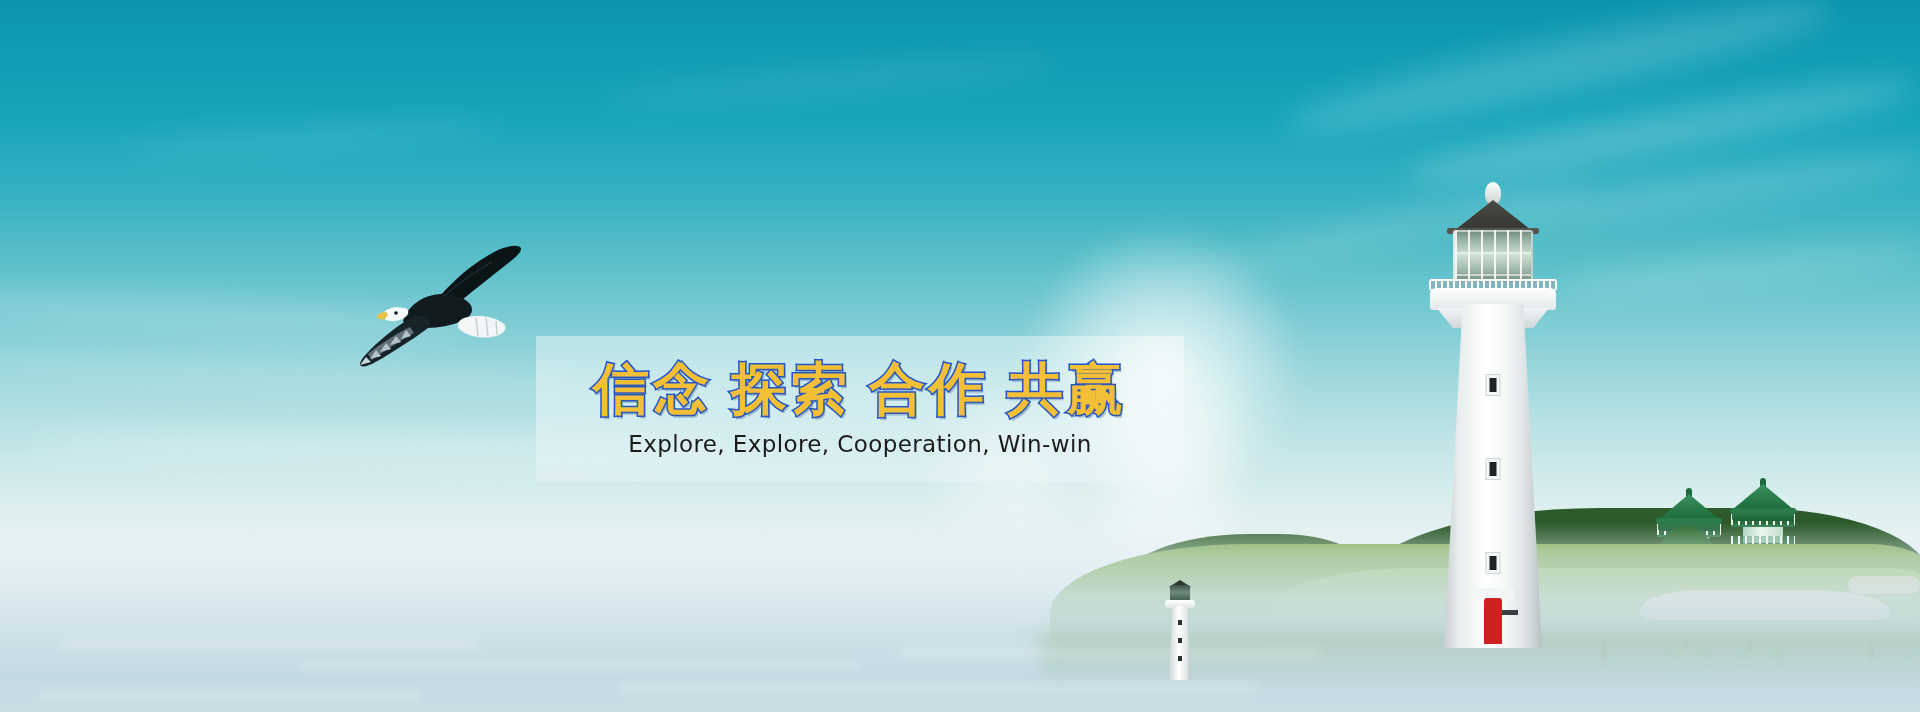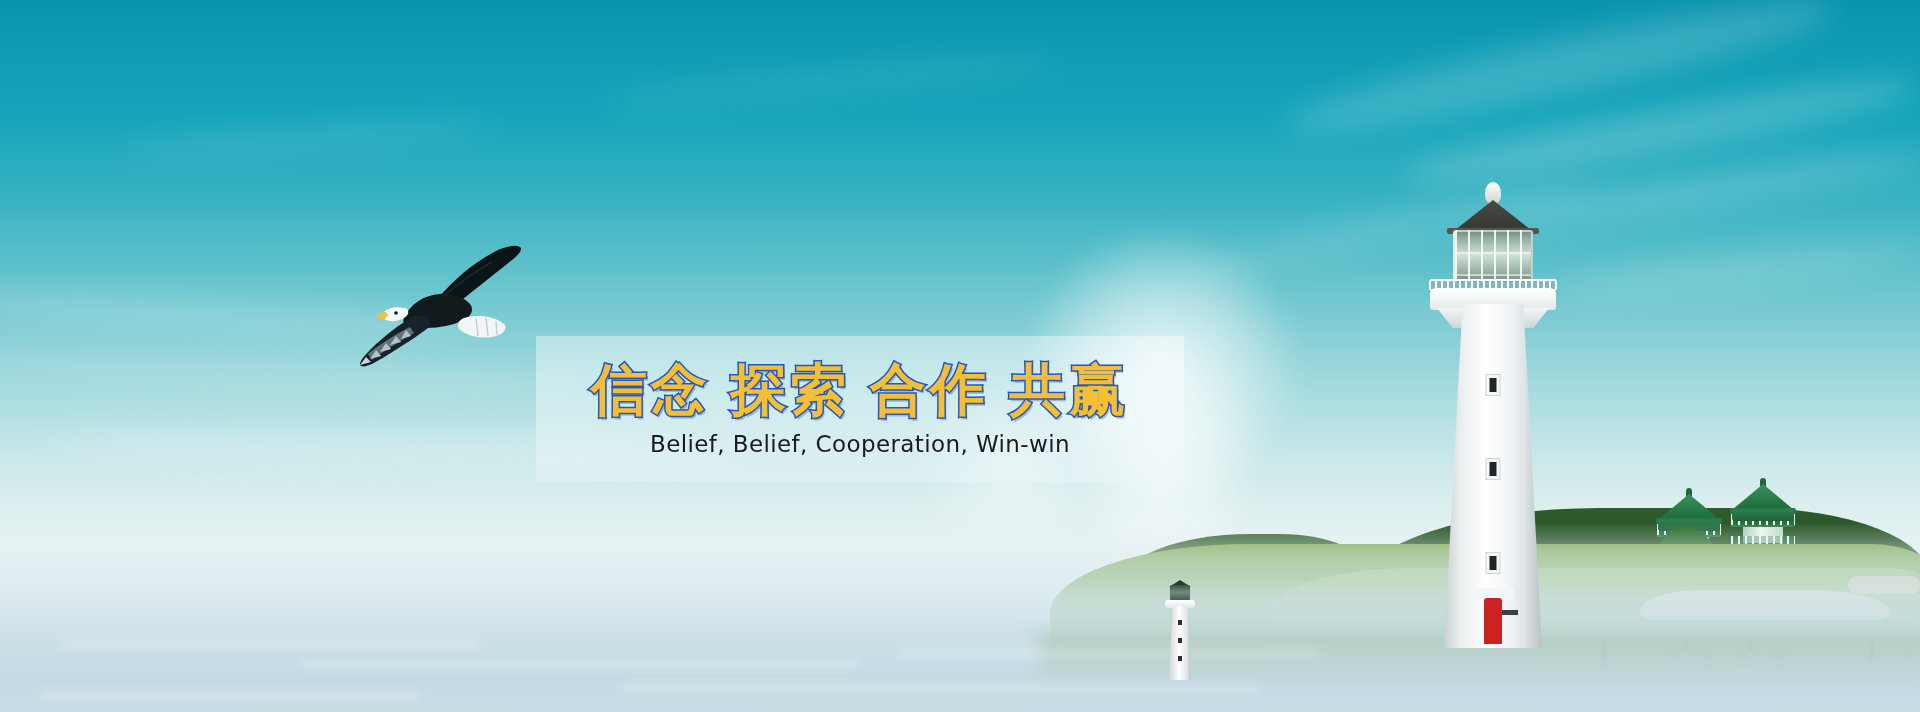--- a/index.html
+++ b/index.html
@@ -263,21 +263,21 @@
   #text-panel{
     position:absolute;left:536px;top:336px;width:648px;height:146px;
     background:linear-gradient(to bottom,
       rgba(255,255,255,.40) 0%,
       rgba(250,253,254,.46) 28%,
       rgba(246,251,253,.44) 62%,
       rgba(238,247,250,.38) 100%);
     display:flex;flex-direction:column;align-items:center;justify-content:center;
   }
   #headline-cn{
-    font-family:Liberation Sans, sans-serif;
+    font-family:Liberation Serif, serif;
     font-size:56px;font-weight:700;letter-spacing:4px;
     color:#f3bf37;
     -webkit-text-stroke:3px #2255cc;
     paint-order:stroke fill;
     text-shadow:2px 3px 0 rgba(60,95,150,.35);
     line-height:1.02;
     margin:0 0 6px 0;white-space:nowrap;
   }
   #subline-en{
     font-family:"DejaVu Sans","Liberation Sans",sans-serif;
@@ -467,16 +467,16 @@
     <div class="lh-win" style="top:374px;">
         <i></i>
       </div>
     <div class="lh-door-hood"></div>
     <div class="lh-door"></div>
     <div class="lh-plaque" style="left:74px;top:432px;"></div>
   </div>
 
   <div id="text-panel">
     <div id="headline-cn">信念  探索  合作  共赢</div>
-    <div id="subline-en">Belief,  Belief,  Cooperation,  Win-win</div>
+    <div id="subline-en">Explore,  Explore,  Cooperation,  Win-win</div>
   </div>
 
 </div>
 
 </body></html>

